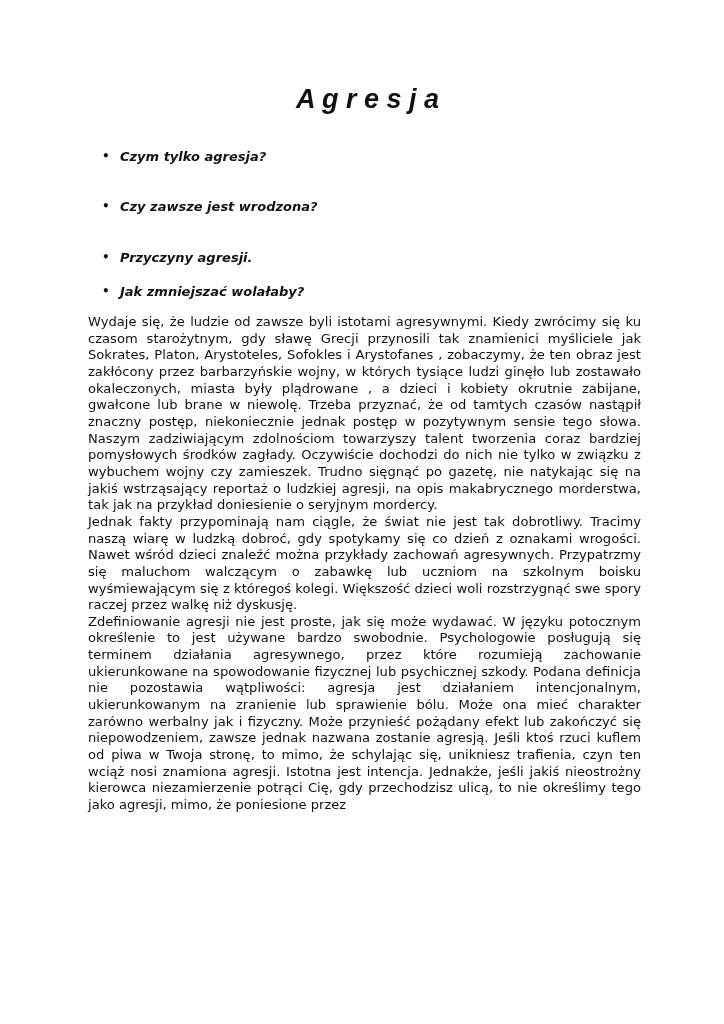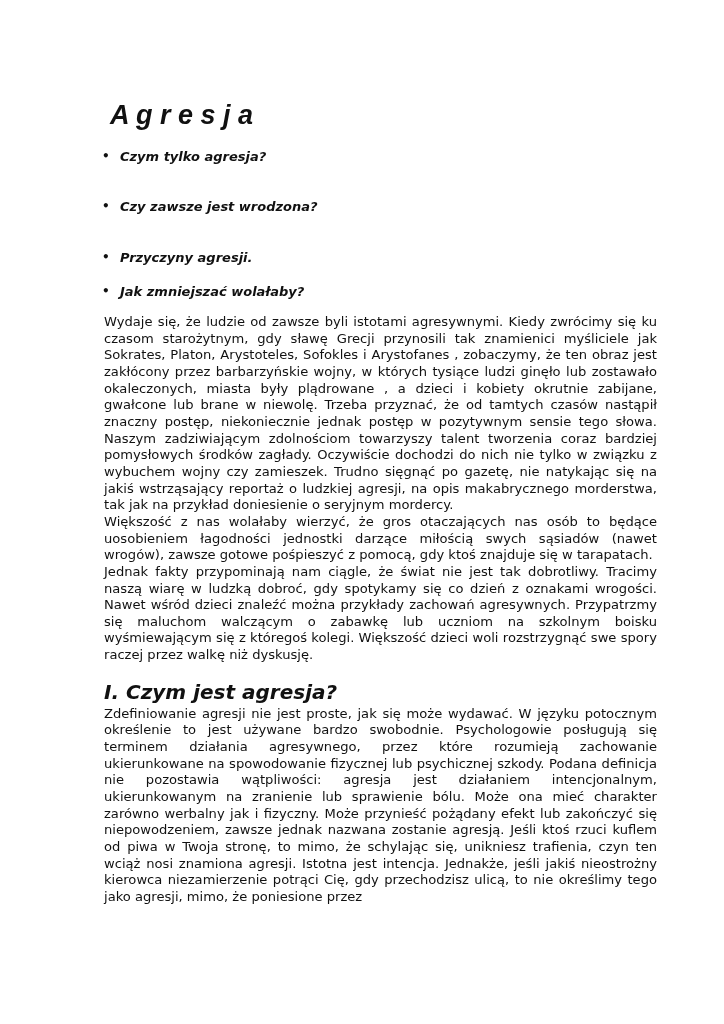--- a/index.html
+++ b/index.html
@@ -18,28 +18,28 @@
       position: absolute;
       left: 88px;
       top: 0;
       width: 553px;
     }
     .title {
       position: absolute;
       left: 0;
       width: 553px;
       top: 84px;
-      text-align: left;
+      text-align: center;
       font-family: "Liberation Sans", sans-serif;
       font-weight: bold;
       font-style: italic;
       font-size: 27px;
       letter-spacing: 0;
       word-spacing: 0;
-      margin: 16px;
+      margin: 0;
       padding-left: 6px;
       box-sizing: border-box;
     }
     .toc {
       position: absolute;
       left: 0;
       top: 0;
       margin: 0;
       padding: 0;
       list-style: none;
@@ -61,21 +61,21 @@
       font-weight: bold;
       font-size: 12px;
     }
     .toc li .label {
       position: absolute;
       left: 32px;
       top: 0;
     }
     .body-text {
       position: absolute;
-      left: 16px;
+      left: 0;
       top: 314px;
       width: 553px;
       font-family: "DejaVu Sans", sans-serif;
       font-size: 13.1px;
       line-height: 16.65px;
       text-align: justify;
     }
     .body-text p {
       margin: 0;
       text-align: justify;
@@ -110,20 +110,18 @@
       <span class="label">Przyczyny agresji.</span>
     </li>
     <li style="top:284px;">
       <span class="bullet">•</span>
       <span class="label">Jak zmniejszać wolałaby?</span>
     </li>
   </ul>
 
   <div class="body-text">
     <p>Wydaje się, że ludzie od zawsze byli istotami agresywnymi. Kiedy zwrócimy się ku czasom starożytnym, gdy sławę Grecji przynosili tak znamienici myśliciele jak Sokrates, Platon, Arystoteles, Sofokles i Arystofanes , zobaczymy, że ten obraz jest zakłócony przez barbarzyńskie wojny, w których tysiące ludzi ginęło lub zostawało okaleczonych, miasta były plądrowane , a dzieci i kobiety okrutnie zabijane, gwałcone lub brane w niewolę. Trzeba przyznać, że od tamtych czasów nastąpił znaczny postęp, niekoniecznie jednak postęp w pozytywnym sensie tego słowa. Naszym zadziwiającym zdolnościom towarzyszy talent tworzenia coraz bardziej pomysłowych środków zagłady. Oczywiście dochodzi do nich nie tylko w związku z wybuchem wojny czy zamieszek. Trudno sięgnąć po gazetę, nie natykając się na jakiś wstrząsający reportaż o ludzkiej agresji, na opis makabrycznego morderstwa, tak jak na przykład doniesienie o seryjnym mordercy.</p>
-    <p>Większość z nas wolałaby wierzyć, że gros otaczających nas osób to będące uosobieniem łagodności jednostki darzące miłością swych sąsiadów (nawet wrogów), zawsze gotowe pośpieszyć z pomocą, gdy ktoś znajduje się w tarapatach.</p>
     <p>Jednak fakty przypominają nam ciągle, że świat nie jest tak dobrotliwy. Tracimy naszą wiarę w ludzką dobroć, gdy spotykamy się co dzień z oznakami wrogości. Nawet wśród dzieci znaleźć można przykłady zachowań agresywnych. Przypatrzmy się maluchom walczącym o zabawkę lub uczniom na szkolnym boisku wyśmiewającym się z któregoś kolegi. Większość dzieci woli rozstrzygnąć swe spory raczej przez walkę niż dyskusję.</p>
 
-    <h2 class="section-heading">I. Czym jest agresja?</h2>
     <p>Zdefiniowanie agresji nie jest proste, jak się może wydawać. W języku potocznym określenie to jest używane bardzo swobodnie. Psychologowie posługują się terminem działania agresywnego, przez które rozumieją zachowanie ukierunkowane na spowodowanie fizycznej lub psychicznej szkody. Podana definicja nie pozostawia wątpliwości: agresja jest działaniem intencjonalnym, ukierunkowanym na zranienie lub sprawienie bólu. Może ona mieć charakter zarówno werbalny jak i fizyczny. Może przynieść pożądany efekt lub zakończyć się niepowodzeniem, zawsze jednak nazwana zostanie agresją. Jeśli ktoś rzuci kuflem od piwa w Twoja stronę, to mimo, że schylając się, unikniesz trafienia, czyn ten wciąż nosi znamiona agresji. Istotna jest intencja. Jednakże, jeśli jakiś nieostrożny kierowca niezamierzenie potrąci Cię, gdy przechodzisz ulicą, to nie określimy tego jako agresji, mimo, że poniesione przez</p>
   </div>
 
 </div>
 
 </body></html>

